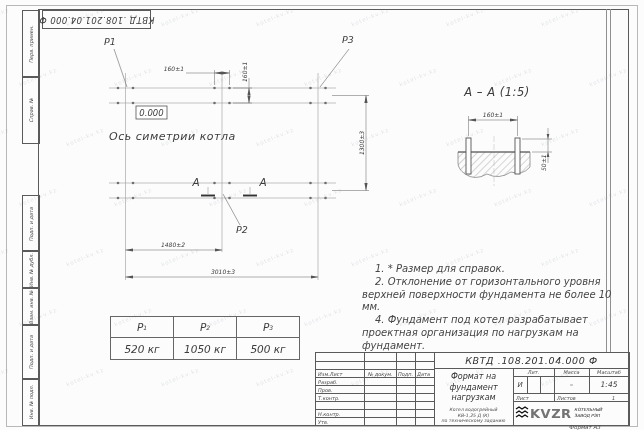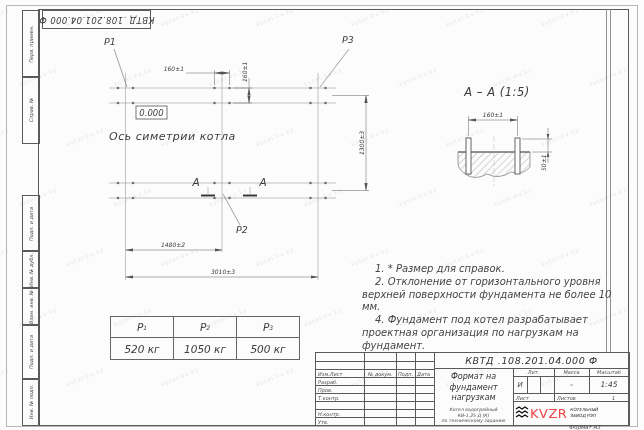--- a/index.html
+++ b/index.html
@@ -41,21 +41,21 @@
   .notes div{text-indent:13px;}
   
   .tb{left:315px;top:352px;width:313px;height:72px;border:1.2px solid #5a5a5a;font-style:italic;z-index:3;background:transparent;}
   .tb .ln{position:absolute;background:#5a5a5a;}
   .tb .txt{position:absolute;font-size:5px;color:#4a4a4a;white-space:nowrap;}
   .tb .ctr{display:flex;align-items:center;justify-content:center;text-align:center;}
   .desig{left:118px;top:0;width:195px;height:15px;font-size:9.5px;letter-spacing:.6px;color:#333;}
   .ttl{left:118px;top:16px;width:79px;height:38px;font-size:8px;line-height:1.35;color:#333;flex-direction:column;}
   .subttl{left:118px;top:53px;width:79px;height:19px;font-size:4.6px;line-height:1.25;flex-direction:column;color:#4a4a4a;}
   .kvzr{left:199px;top:49px;width:112px;height:22px;display:flex;align-items:center;font-style:normal;}
-  .kvzr .logo-word{font-size:13px;font-weight:normal;color:#ef4444;letter-spacing:.5px;}
+  .kvzr .logo-word{font-size:13px;font-weight:bold;color:#737373;letter-spacing:.5px;}
   .kvzr .co{font-size:4.3px;line-height:1.3;margin-left:3px;color:#222;font-style:italic;}
   .fmt{left:540px;top:424px;width:90px;text-align:center;font-size:5.5px;font-style:italic;color:#4a4a4a;z-index:3;}
 </style>
 </head>
 <body>
 
 <div id="sheet">
 
   <div id="wm" class="abs">
       <span style="left: -30px; top: 14px;">kotel-kv.kz</span>

